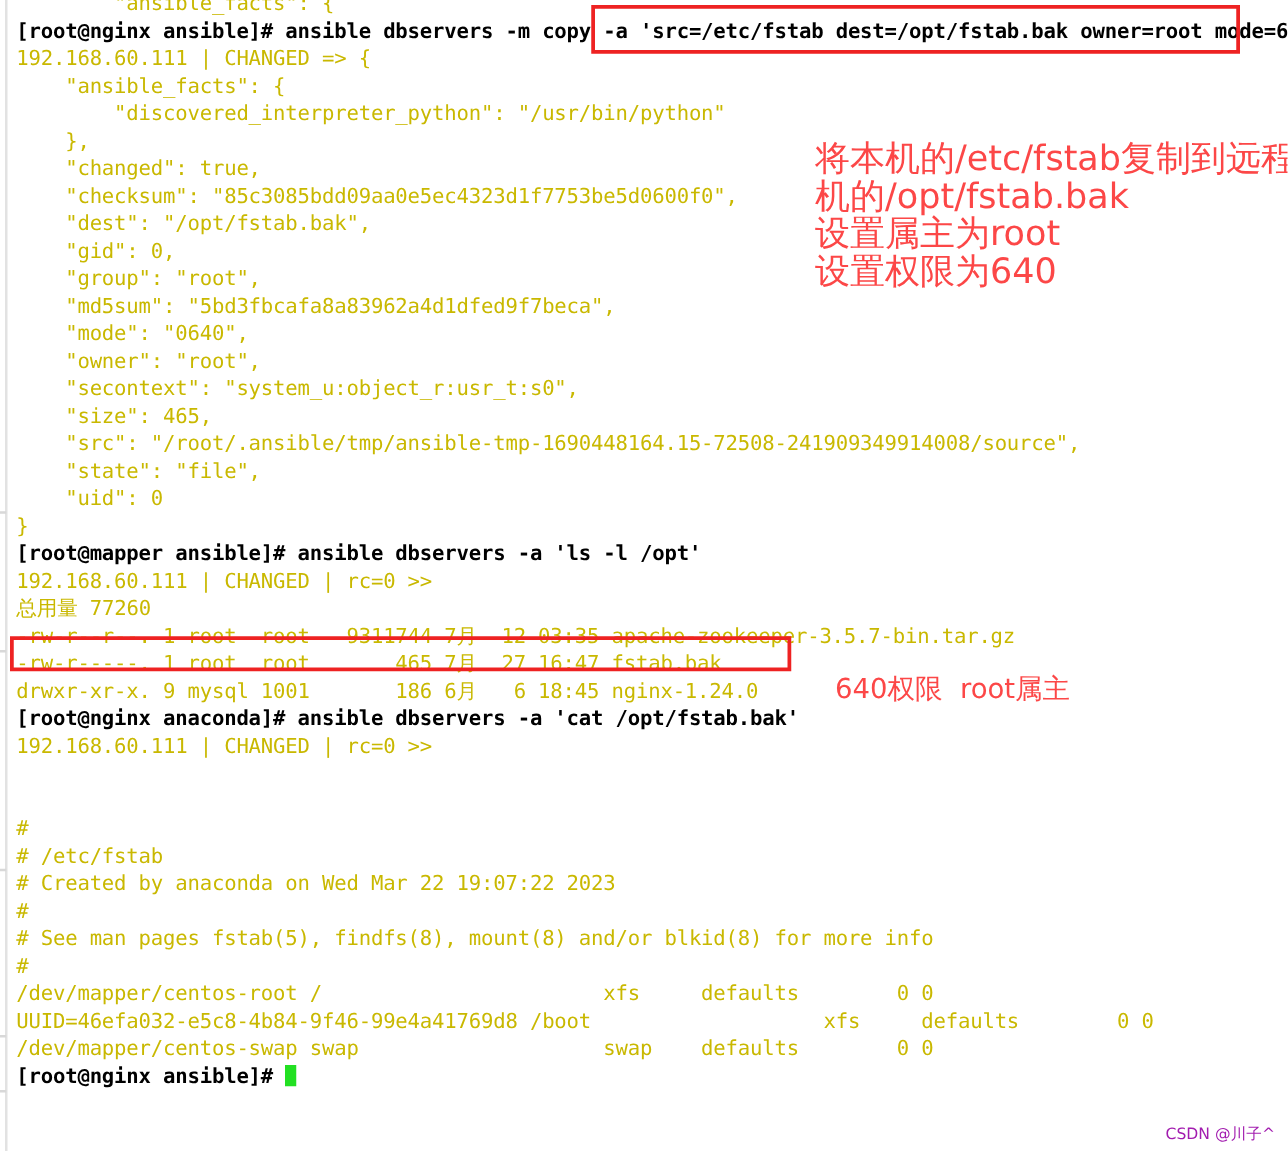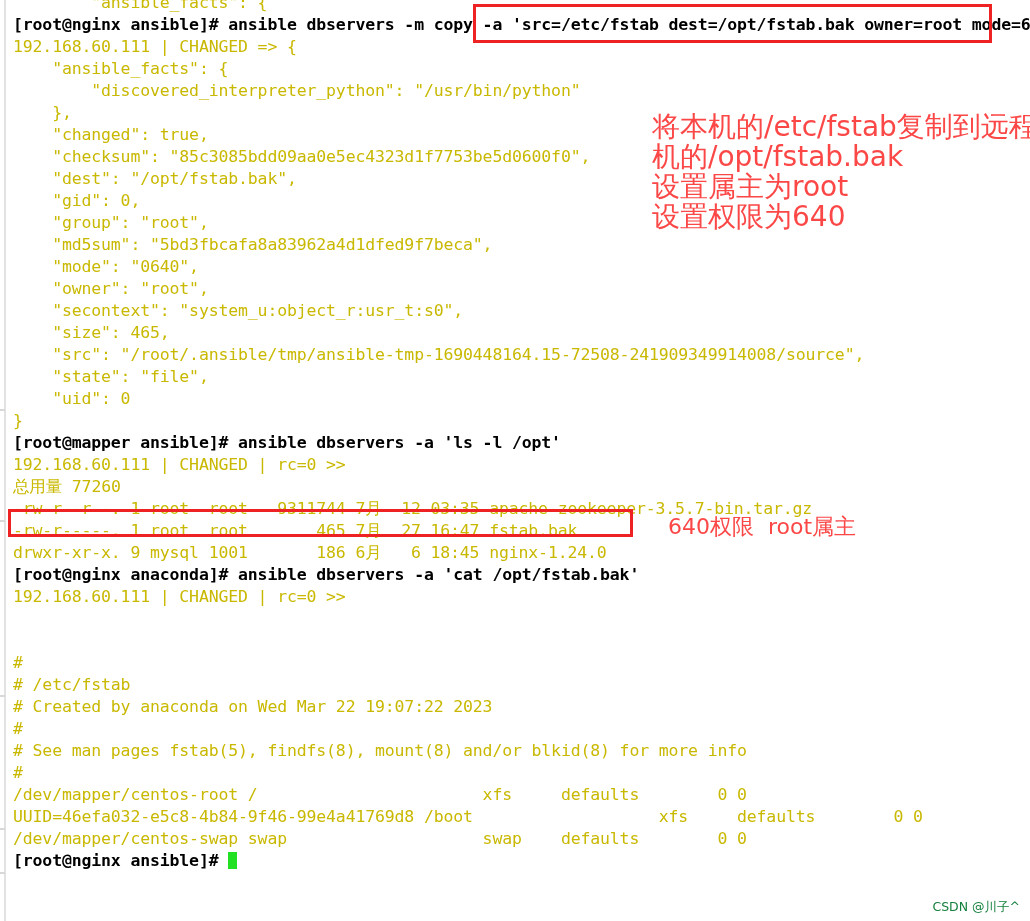--- a/index.html
+++ b/index.html
@@ -104,21 +104,21 @@
     line-height: 26px;
   }
 
   
   #watermark {
     position: absolute;
     right: 10px;
     bottom: 5px;
     font-family: "DejaVu Sans", "Liberation Sans", sans-serif;
     font-size: 12.5px;
-    color: #15803d;
+    color: #a21caf;
     white-space: pre;
   }
 </style>
 </head>
 <body>
 
 <div id="terminal">
 
   <div id="gutter"></div>
   <div class="gutter-tick" style="top:409px"></div>
@@ -171,16 +171,16 @@
     </div>
 
   <div class="redbox" id="redbox-cmd"></div>
   <div class="redbox" id="redbox-perm"></div>
 
   <div class="annotation" id="note-copy" style="white-space: pre;">将本机的/etc/fstab复制到远程主
 机的/opt/fstab.bak
 设置属主为root
 设置权限为640</div>
 
-  <div class="annotation" id="note-perm" style="white-space: pre;">640权限  root属主</div>
+  <div class="annotation" id="note-perm" style="white-space: pre; margin-top: 25px;">640权限  root属主</div>
 
   <div id="watermark">CSDN @川子^</div>
 </div>
 
 </body></html>

